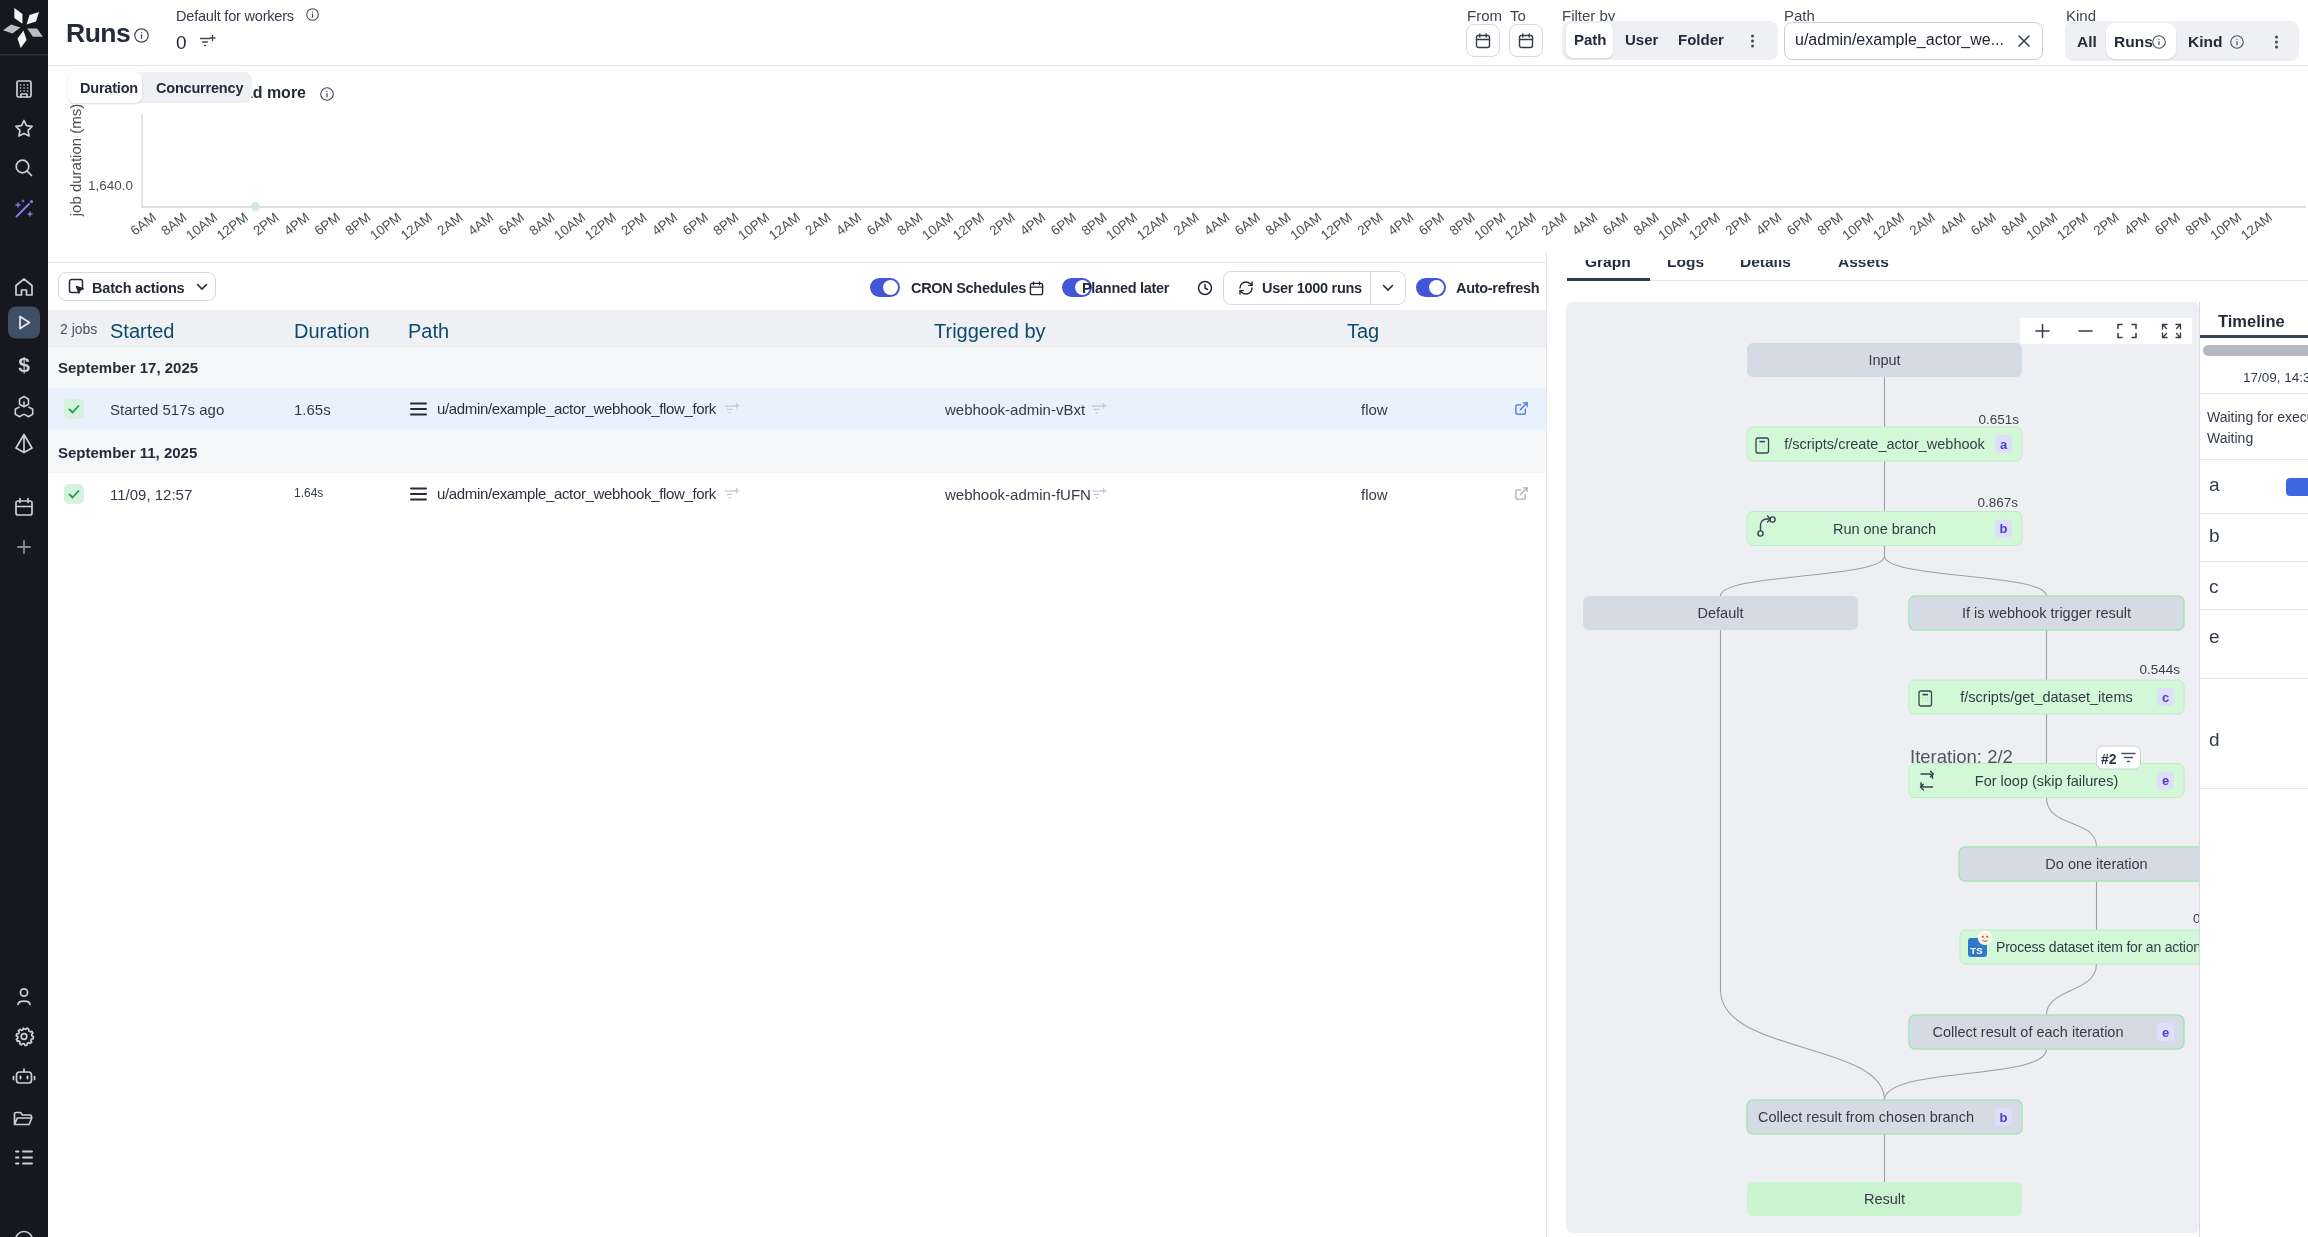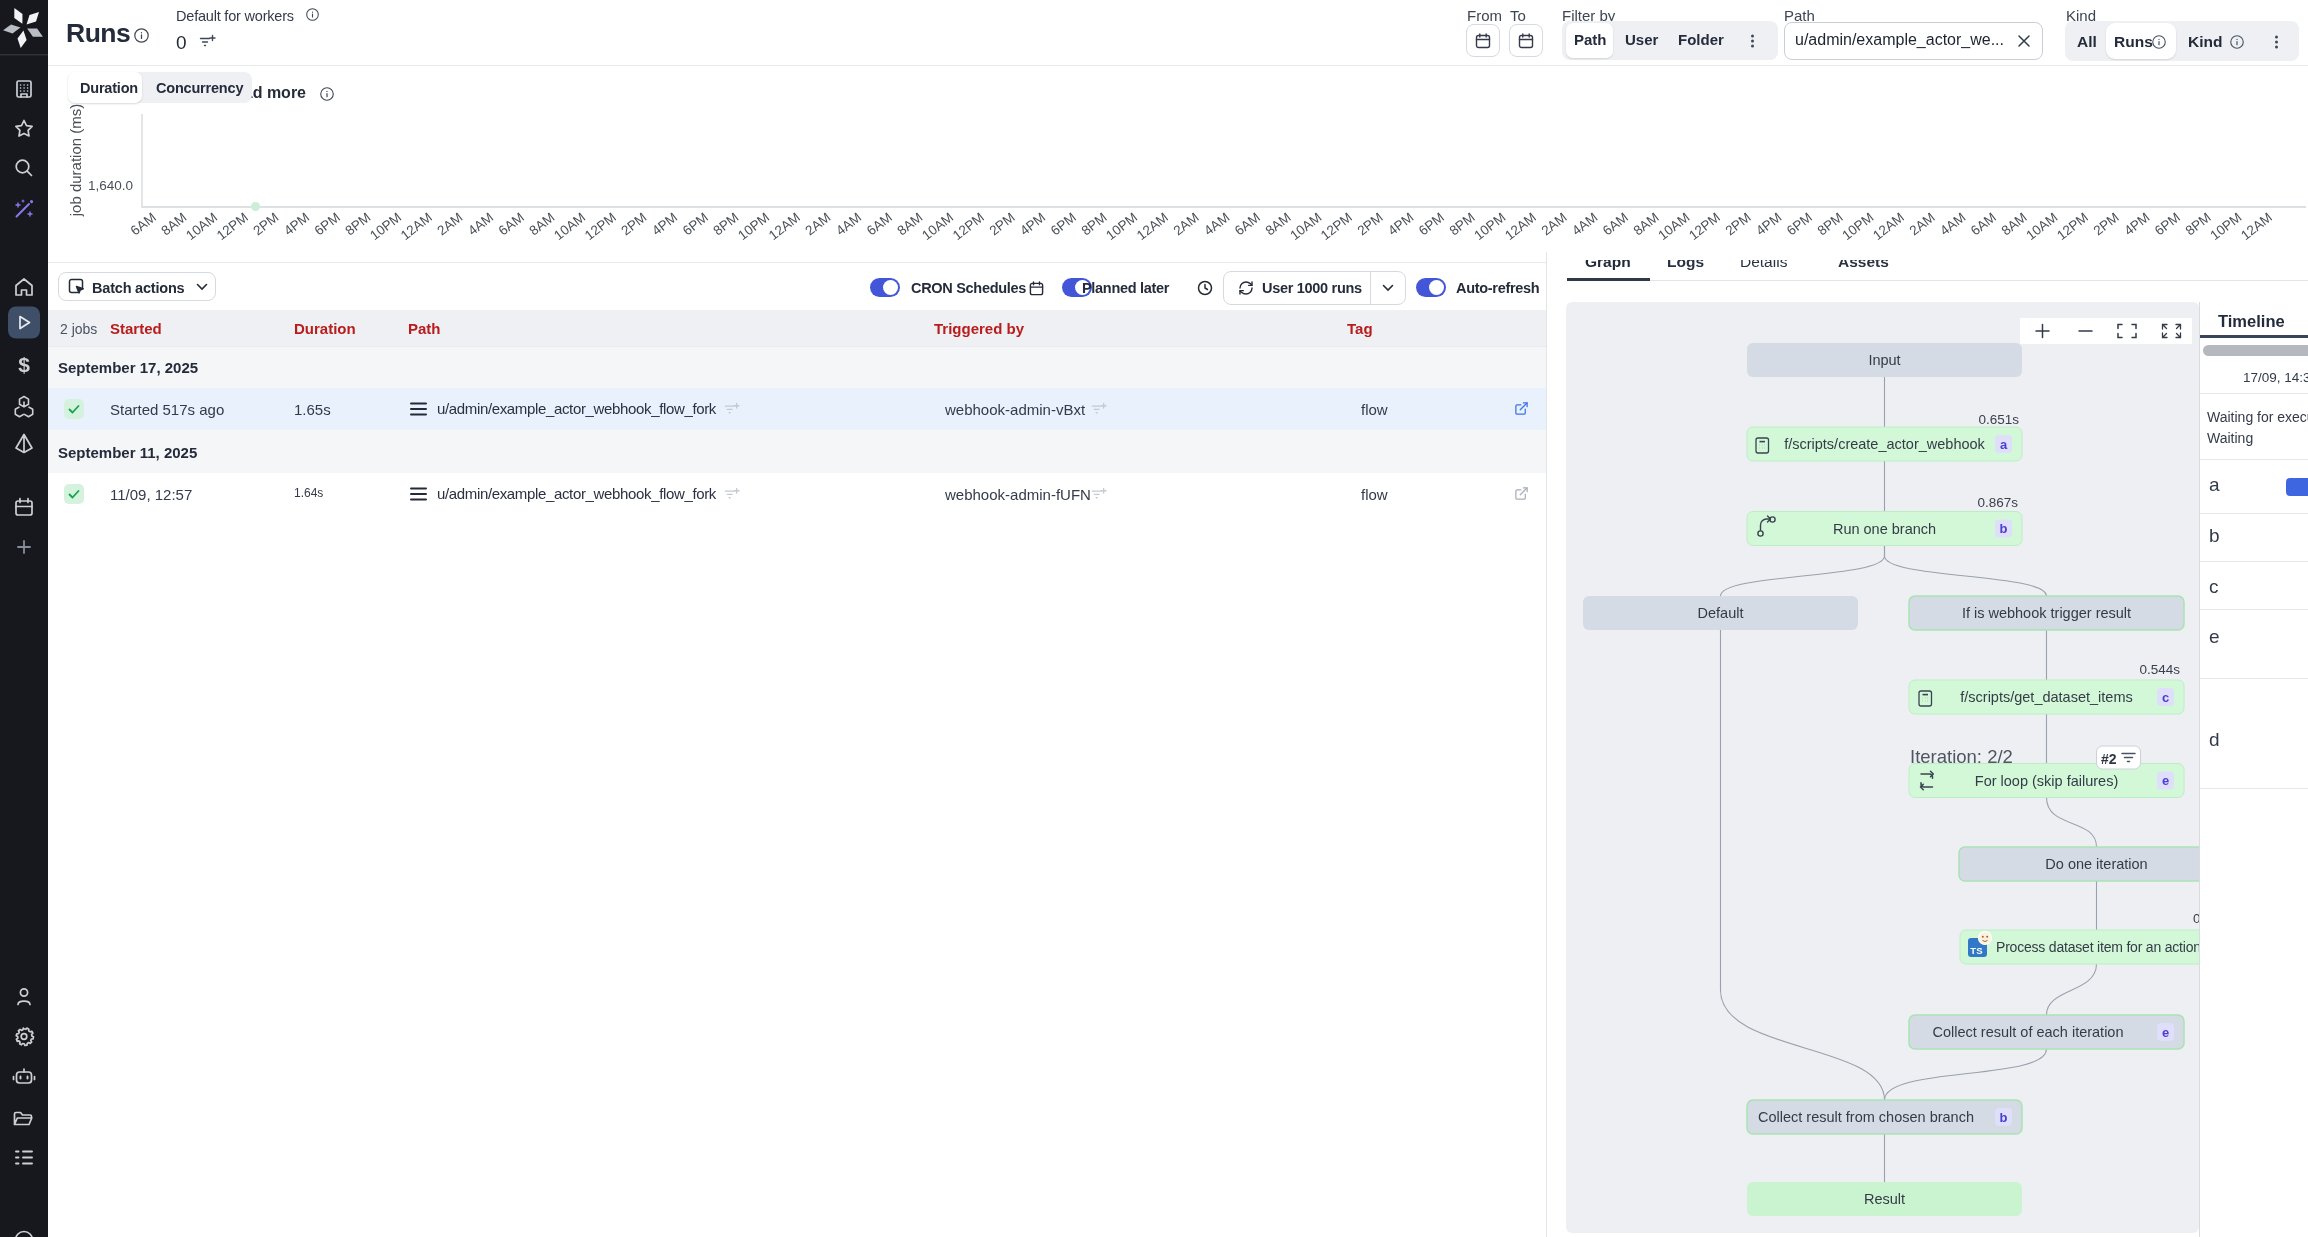--- a/index.html
+++ b/index.html
@@ -6,21 +6,21 @@
 .a{position:absolute}
 svg{display:block}
 .seg{background:#eef0f3;border-radius:8px}
 .pill{background:#fff;border-radius:7px;box-shadow:0 1px 2px rgba(0,0,0,.12)}
 .lbl{font-size:15px;color:#3d4653}
 .sb{font-weight:700;color:#242b3a}
 .btn{background:#fff;border:1px solid #d6dae0;border-radius:8px}
 .tg{width:30px;height:19px;border-radius:10px;background:#4356d8}
 .tg:after{content:"";position:absolute;right:2px;top:2px;width:15px;height:15px;border-radius:50%;background:#fff}
 .tgl{font-size:14.5px;font-weight:700;color:#242b3a;letter-spacing:-.3px}
-.hdrlbl{font-size:15px;font-weight:700;color:#b91c1c}
+.hdrlbl{font-size:20px;font-weight:400;color:#0c4a6e}
 .tdiv{position:absolute;height:1px;background:#e6e8eb;left:2200px;width:108px}
 .trow{position:absolute;left:2209px;font-size:19px;color:#333b4a}
 </style></head><body>
 <svg class="a" style="left:0;top:0" width="48" height="1237" viewBox="0 0 48 1237">
 <rect width="48" height="1237" fill="#16181d"></rect>
 <rect y="54" width="48" height="1.5" fill="#2c313b"></rect>
 <g transform="translate(24,27)">
  <g fill="#f2f3f5">
         <path transform="rotate(0)" d="M2.5 -2.5 L12 -5.5 L15 -15 L5.5 -12 Z"></path>
  <path transform="rotate(72)" d="M2.5 -2.5 L12 -5.5 L15 -15 L5.5 -12 Z" fill="#b9bdc4"></path>
@@ -361,21 +361,21 @@
     <g fill="none" stroke="#a7aeb9" stroke-width="2" stroke-linecap="round" stroke-linejoin="round">
       <path d="M15 3h6v6"></path>
       <path d="M10 14 21 3"></path>
       <path d="M18 13v6a2 2 0 0 1-2 2H5a2 2 0 0 1-2-2V8a2 2 0 0 1 2-2h6"></path>
     </g>
   </svg>
 <div class="a" style="left:1546px;top:252px;width:1px;height:985px;background:#e3e5e9"></div>
 <div class="a" style="left:1560px;top:260px;width:748px;height:22px;overflow:hidden">
  <div style="position:absolute;left:25px;top:-7px;font-size:15.5px;font-weight:700;color:#222a3a">Graph</div>
  <div style="position:absolute;left:107px;top:-7px;font-size:15.5px;font-weight:700;color:#2a3342">Logs</div>
- <div style="position:absolute;left:180px;top:-7px;font-size:15.5px;font-weight:400;color:#2a3342">Details</div>
+ <div style="position:absolute;left:180px;top:-7px;font-size:15.5px;font-weight:700;color:#2a3342">Details</div>
  <div style="position:absolute;left:278px;top:-7px;font-size:15.5px;font-weight:700;color:#2a3342">Assets</div>
 </div>
 <div class="a" style="left:1567px;top:278px;width:83px;height:3px;background:#2f3948"></div>
 <div class="a" style="left:1650px;top:280px;width:658px;height:1px;background:#e3e5e9"></div>
 <svg class="a" style="left:1566px;top:302px" width="633" height="931" viewBox="0 0 633 931" font-family="Liberation Sans">
 <rect width="633" height="931" rx="6" fill="#edeff3"></rect>
 <g fill="none" stroke="#9aa1ac" stroke-width="1.1">
 <path d="M318.5 75 V125"></path>
 <path d="M318.5 159 V209.5"></path>
 <path d="M318.5 243.5 V254 C318.5 277 154.5 271 154.5 294"></path>

